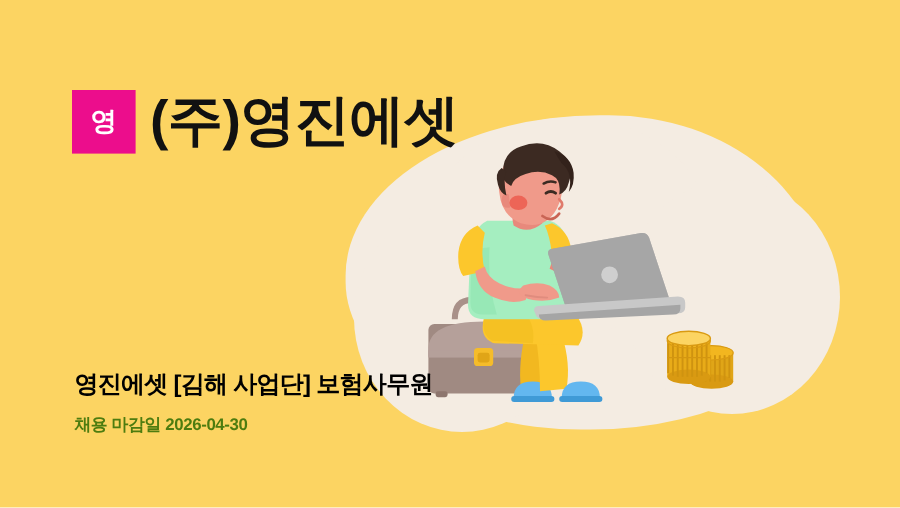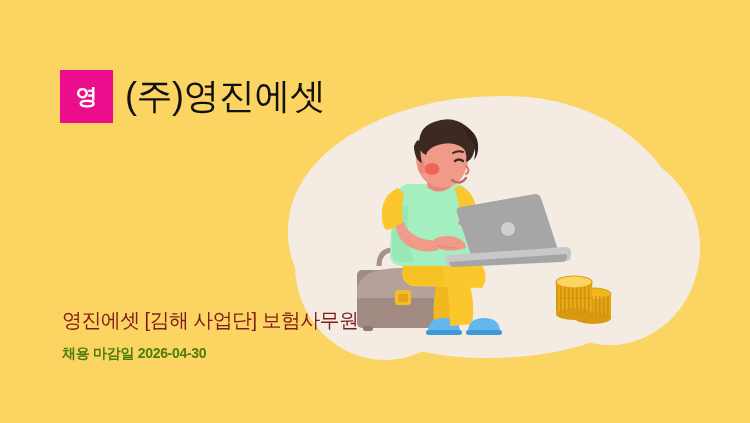--- a/index.html
+++ b/index.html
@@ -66,35 +66,35 @@
     background: #ec0d8c;
     display: flex;
     align-items: center;
     justify-content: center;
     color: #ffffff;
     font-size: 22px;
     font-weight: bold;
     line-height: 1;
   }
   #company-name {
-    font-size: 36px;
-    font-weight: normal;
+    font-size: 46px;
+    font-weight: bold;
     color: #111111;
     letter-spacing: -0.5px;
     white-space: nowrap;
   }
 
   
   #job-title {
     position: absolute;
     left: 62px;
     top: 307px;
     font-size: 20px;
-    font-weight: normal;
-    color: #7f1d1d;
+    font-weight: bold;
+    color: #000000;
     letter-spacing: -0.6px;
     white-space: nowrap;
     z-index: 6;
   }
   #deadline {
     position: absolute;
     left: 62px;
     top: 345px;
     font-size: 14px;
     font-weight: bold;

